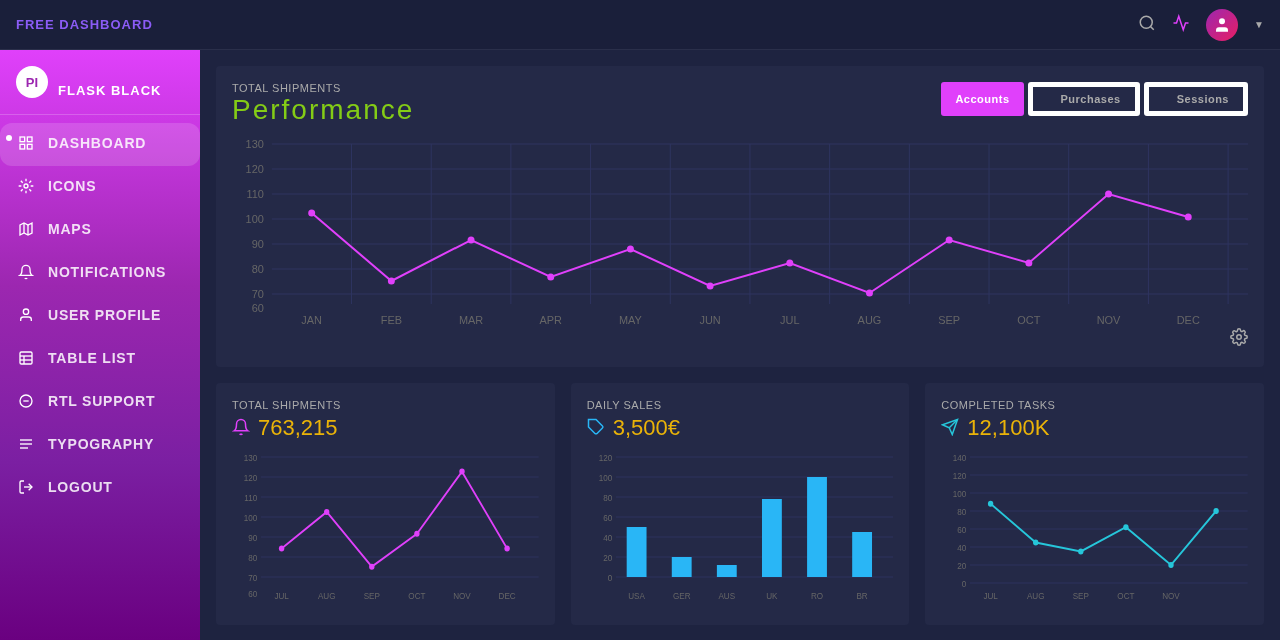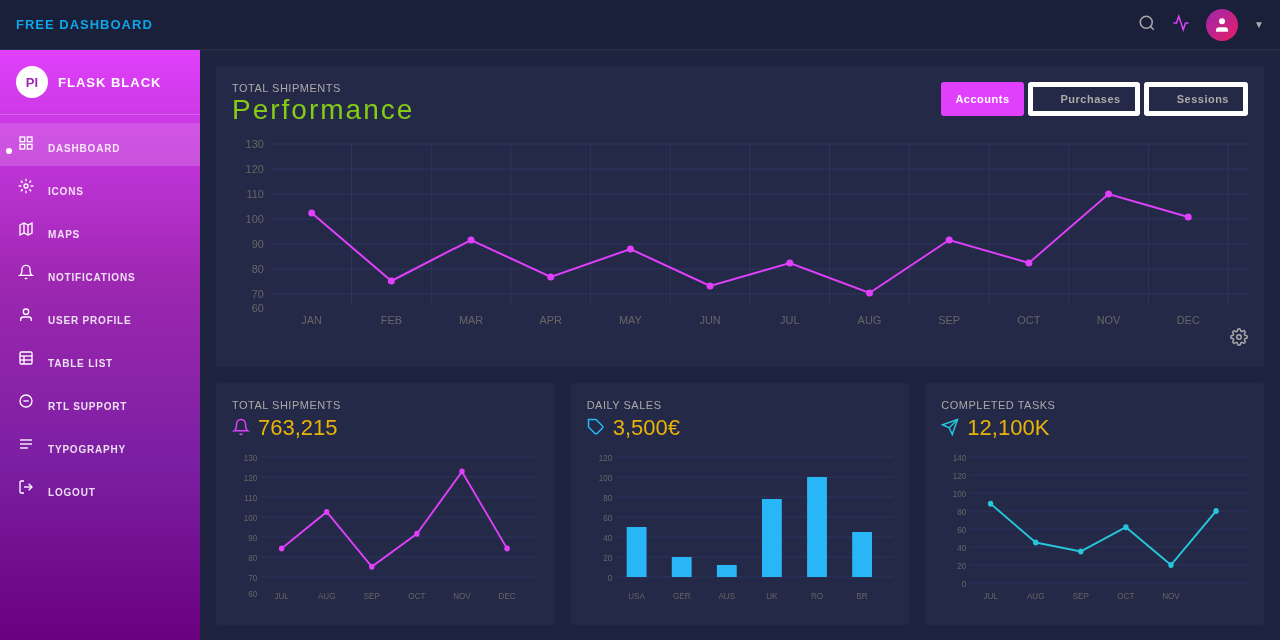--- a/index.html
+++ b/index.html
@@ -22,21 +22,21 @@
       display: flex;
       align-items: center;
       padding: 0 16px;
       border-bottom: 1px solid #2a2f4a;
       flex-shrink: 0;
       z-index: 10;
     }
     .navbar-brand {
       font-size: 13px;
       font-weight: bold;
-      color: #0ea5e9;
+      color: #8b5cf6;
       letter-spacing: 1px;
     }
     .navbar-right {
       margin-left: auto;
       display: flex;
       align-items: center;
       gap: 16px;
     }
     .nav-icon {
       color: #aaa;
@@ -66,21 +66,21 @@
     .sidebar {
       width: 200px;
       background: linear-gradient(180deg, #e040fb 0%, #9c27b0 40%, #7b1fa2 70%, #6a0080 100%);
       flex-shrink: 0;
       overflow-y: auto;
       overflow-x: hidden;
     }
     .sidebar-header {
       padding: 16px;
       display: flex;
-      align-items: center;
+      align-items: flex-end;
       gap: 10px;
       border-bottom: 1px solid rgba(255,255,255,0.2);
     }
     .sidebar-logo-circle {
       width: 32px;
       height: 32px;
       border-radius: 50%;
       background: #fff;
       display: flex;
       align-items: center;
@@ -94,31 +94,32 @@
       font-weight: bold;
       color: #fff;
       letter-spacing: 1px;
     }
     .sidebar-menu {
       list-style: none;
       padding: 8px 0;
     }
     .sidebar-item {
       display: flex;
-      align-items: flex-end;
+      align-items: flex-start;
       gap: 12px;
       padding: 12px 16px;
       cursor: pointer;
       color: rgba(255,255,255,0.85);
-      font-size: 10px;
+      font-size: 14px;
       font-weight: 600;
       letter-spacing: 0.8px;
       text-transform: uppercase;
       transition: background 0.2s;
       position: relative;
+      border-radius: 12px;
     }
     .sidebar-item.active {
       background: rgba(255,255,255,0.15);
     }
     .sidebar-item .dot {
       width: 6px;
       height: 6px;
       border-radius: 50%;
       background: #fff;
       position: absolute;

